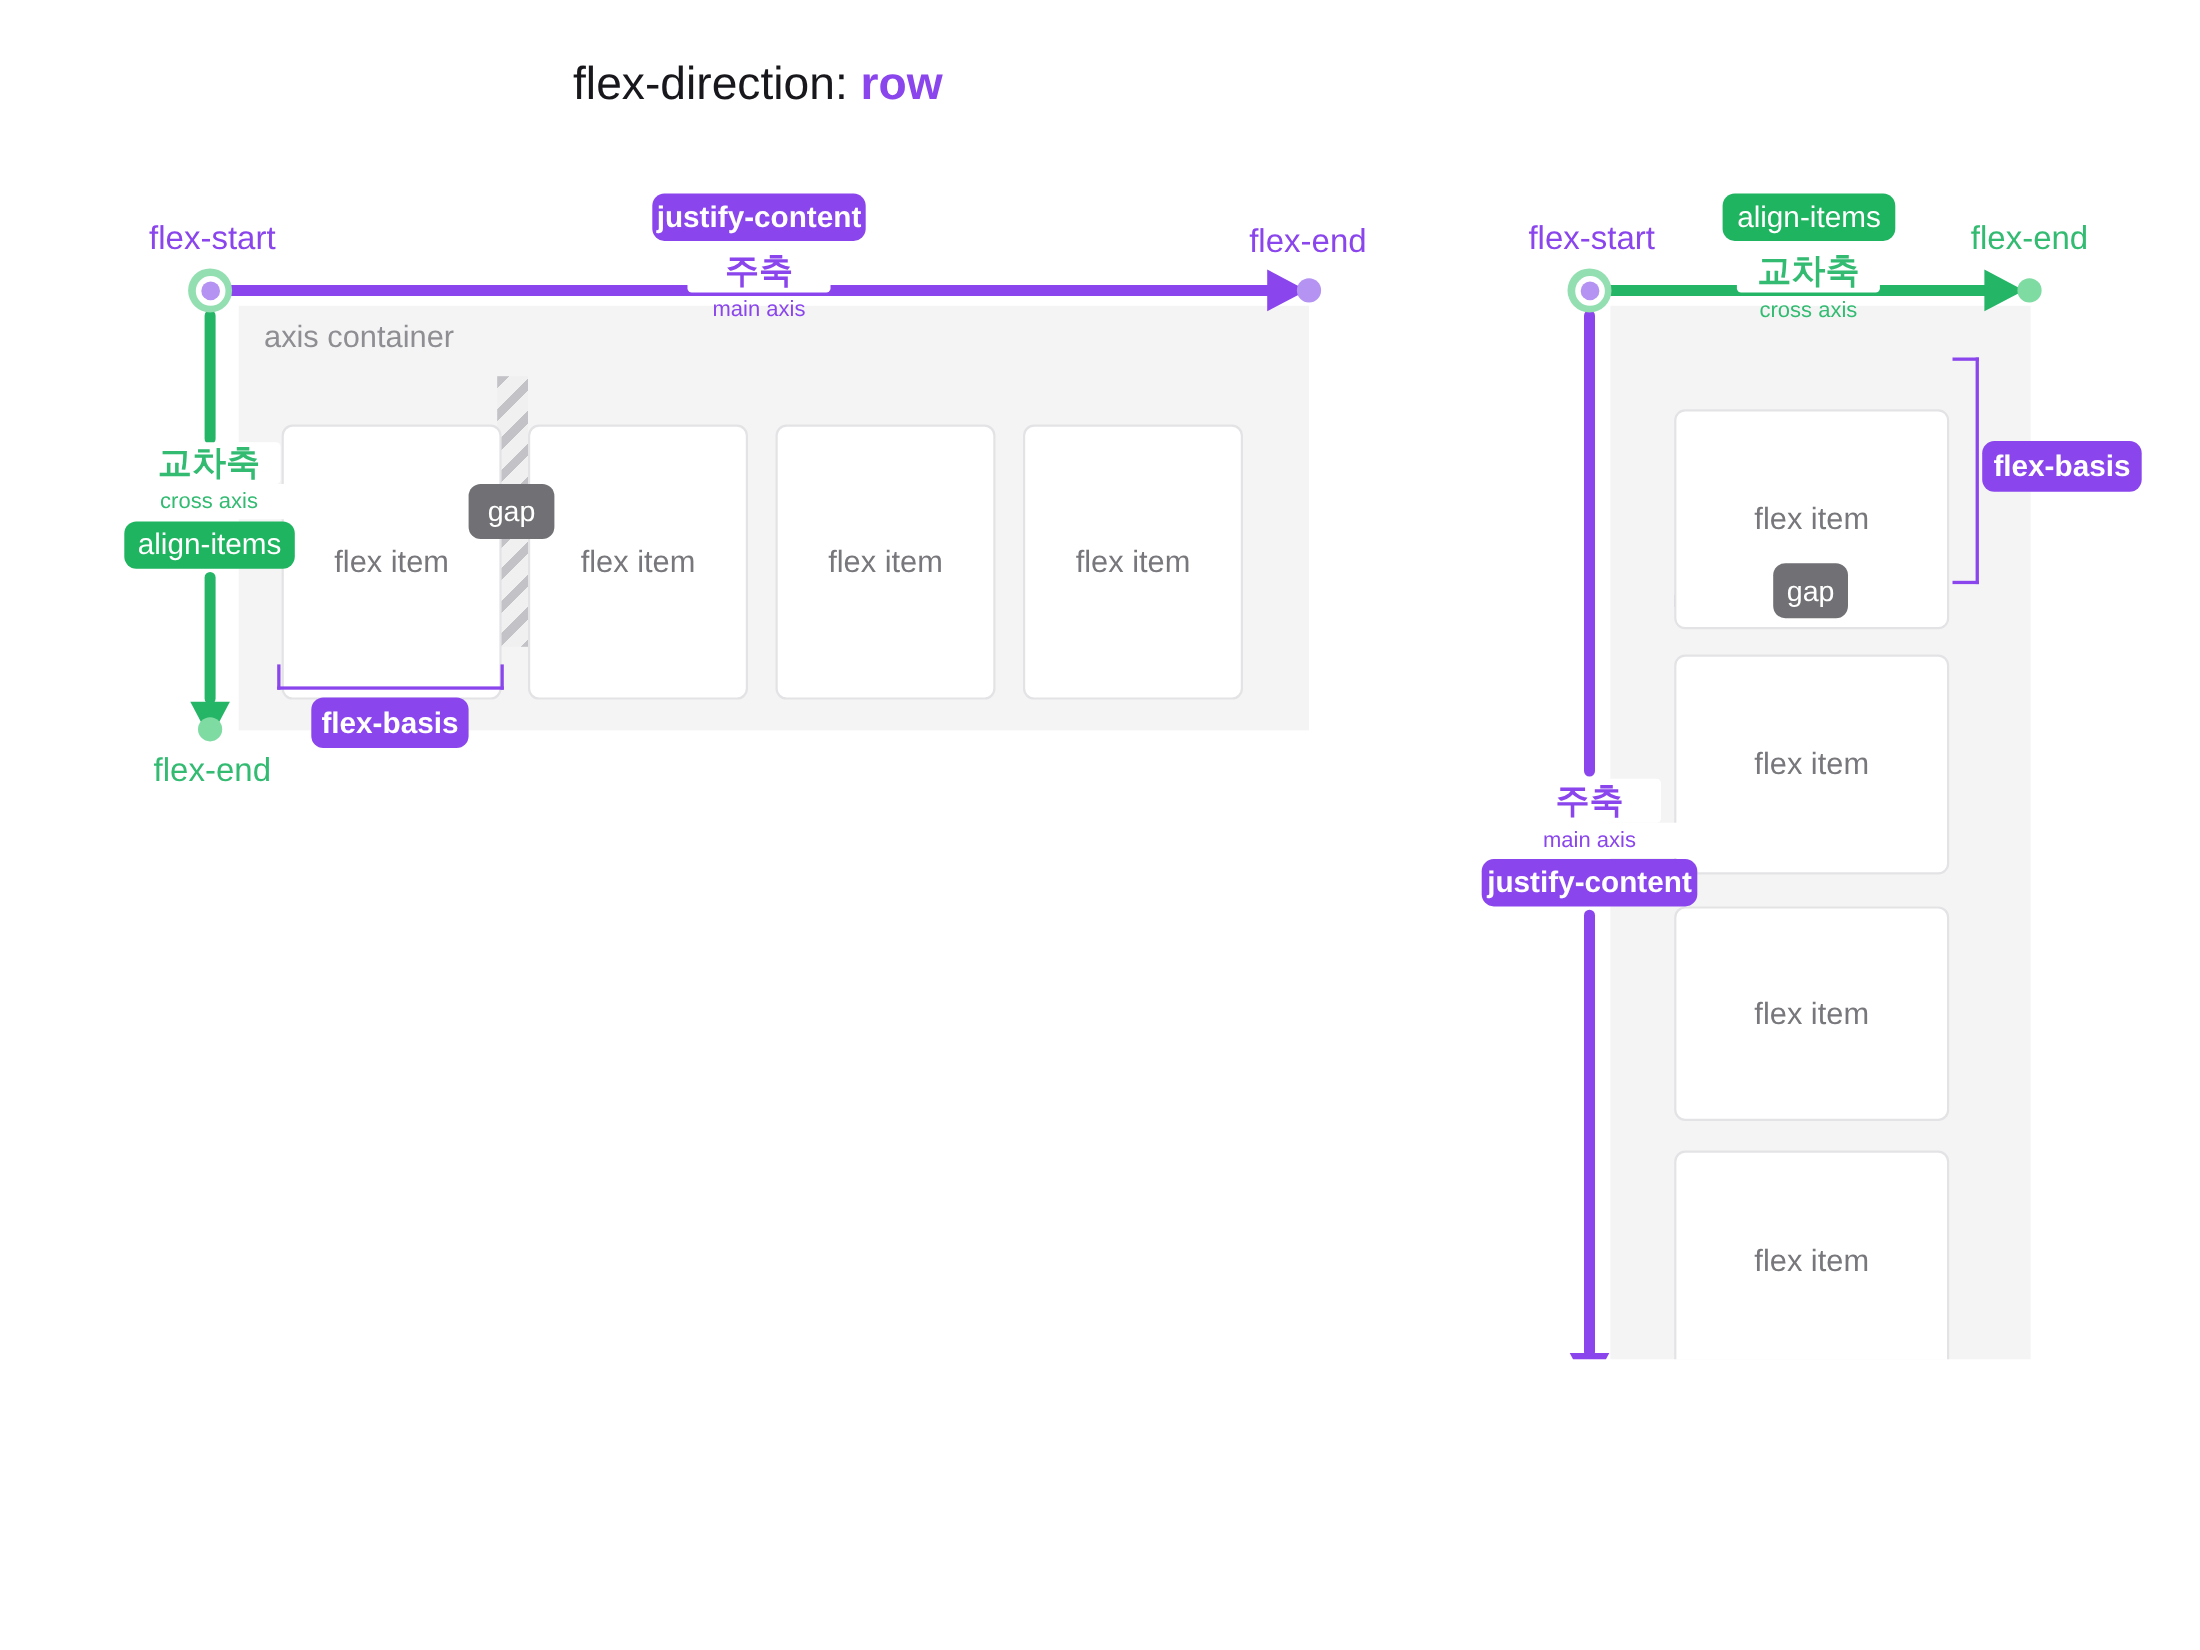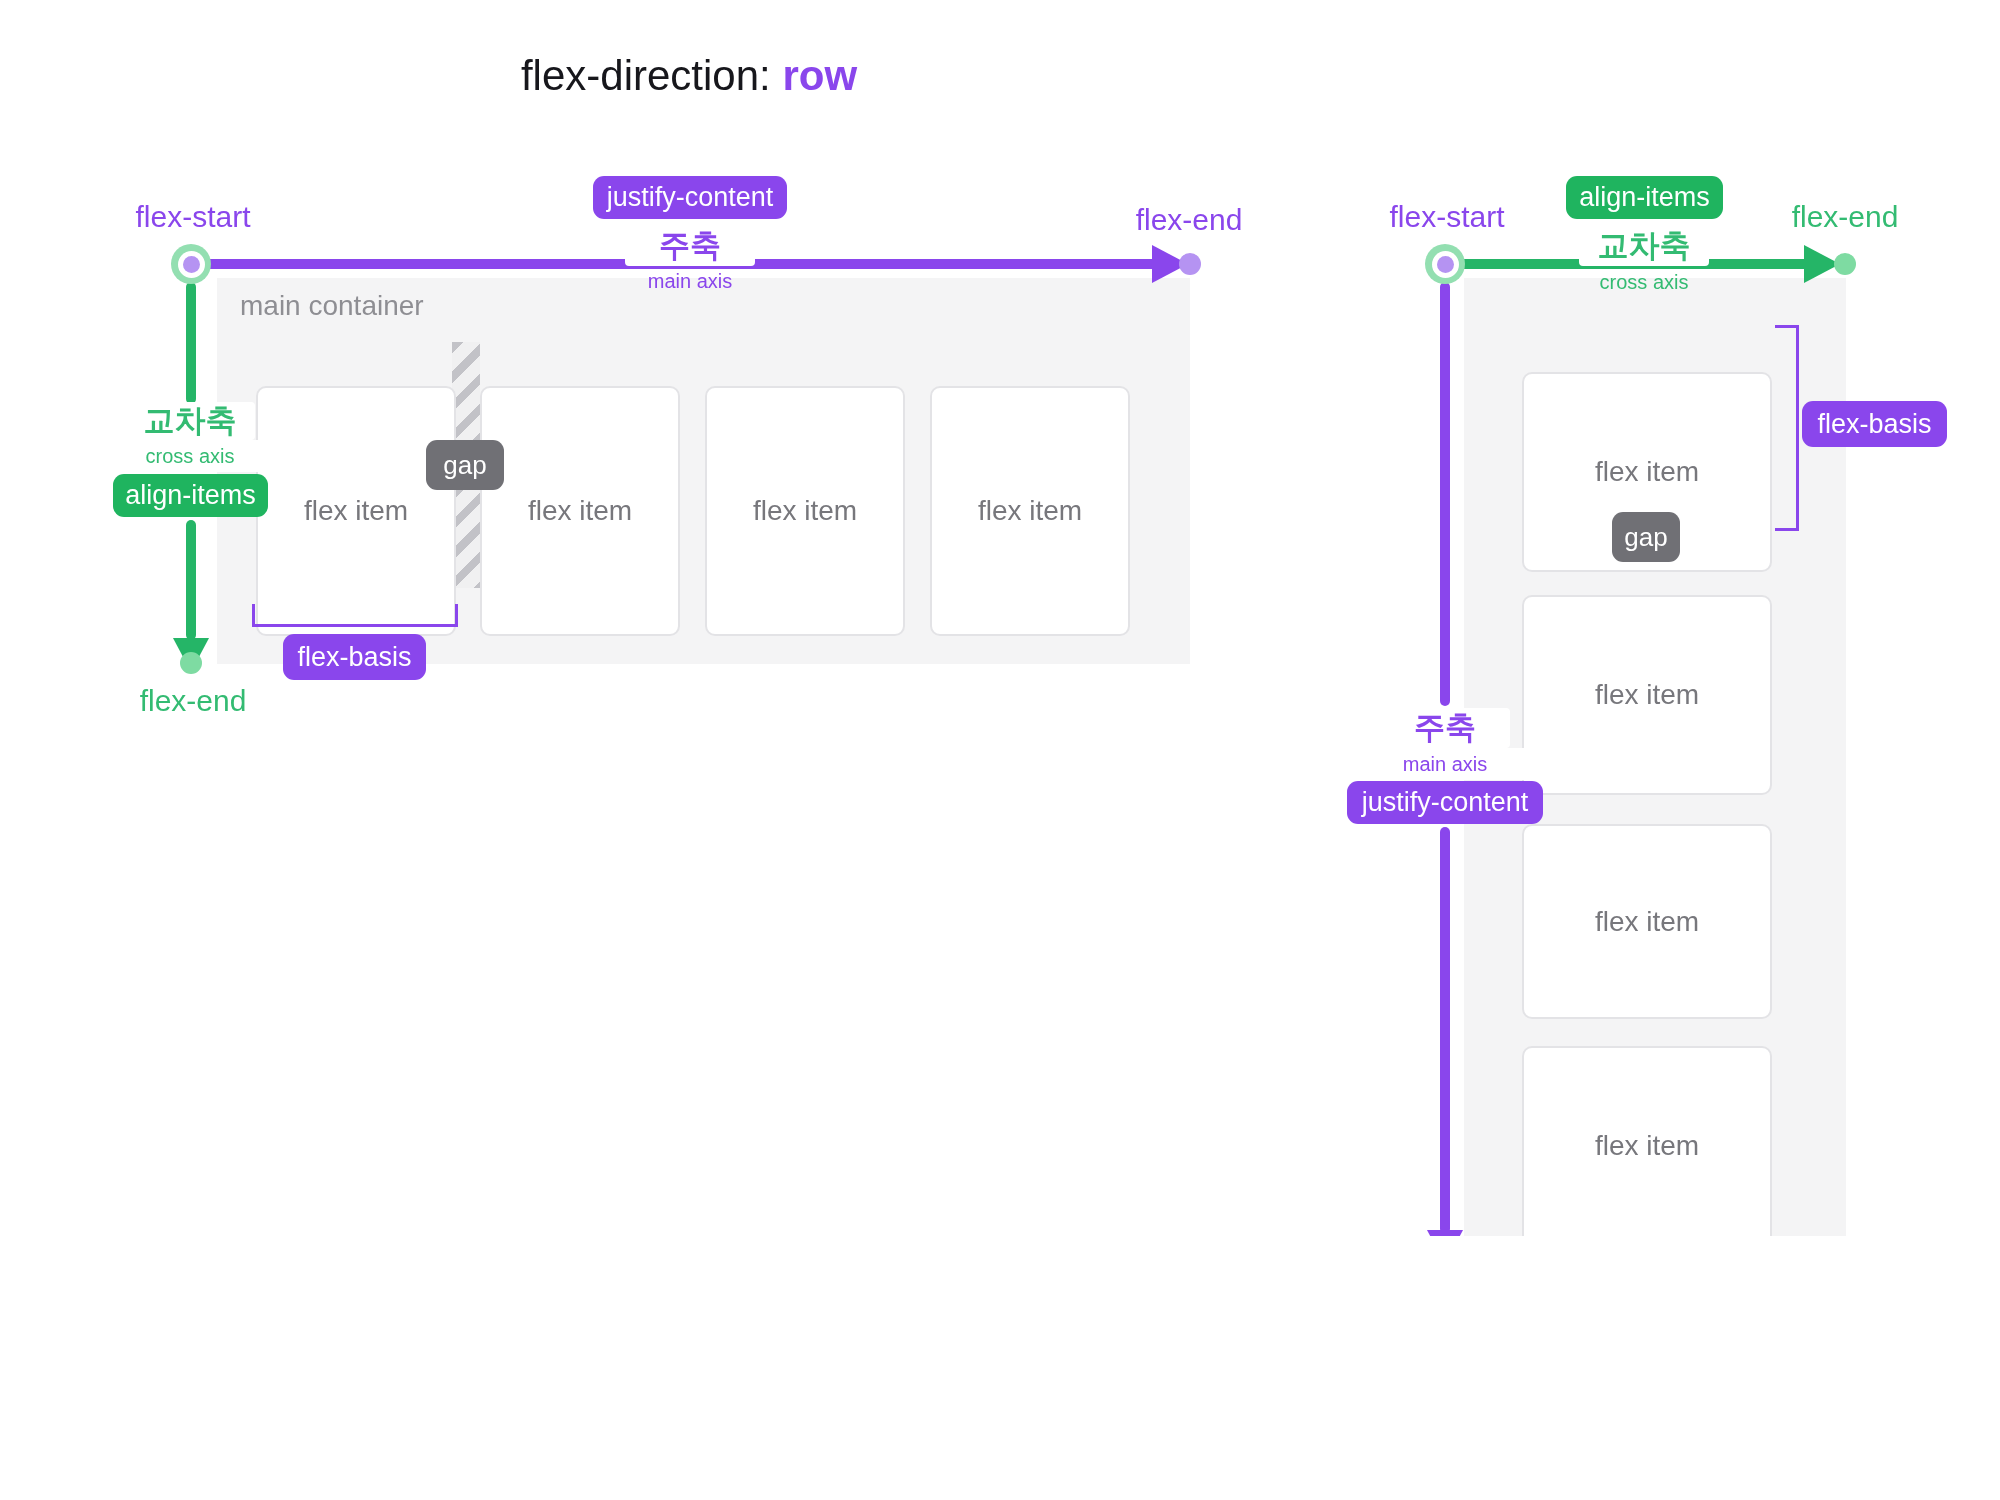--- a/index.html
+++ b/index.html
@@ -13,21 +13,21 @@
   .title{font-size:42px;color:#17171c;text-align:center;font-weight:500;}
   .title .val{color:#8a46ec;font-weight:700;}
   
   .lbl{font-size:30px;text-align:center;}
   .purple-t{color:#8a46ec;}
   .green-t{color:#33bb72;}
   .axis-ko{font-weight:700;font-size:31px;background:#ffffff;border-radius:4px;}
   .axis-en{font-size:20px;}
   
   .badge{color:#ffffff;font-size:27px;border-radius:11px;font-weight:500;}
-  .bg-purple{background:#8a46ec;}
+  .bg-purple{background:#8a46ec;font-weight:bold;}
   .bg-green{background:#1fb45f;}
   .bg-gray{background:#707075;}
   
   .shaft-h{height:10px;border-radius:5px;}
   .shaft-v{width:10px;border-radius:5px;}
   .purple-bg{background:#8a46ec;}
   .greenline-bg{background:#25b567;}
   .arr-right{width:0;height:0;border-top:19px solid transparent;border-bottom:19px solid transparent;}
   .arr-right.purple-a{border-left:36px solid #8a46ec;}
   .arr-right.green-a{border-left:36px solid #25b567;}
@@ -53,21 +53,21 @@
   .z1{z-index:1}.z2{z-index:2}.z3{z-index:3}.z4{z-index:4}.z5{z-index:5}.z6{z-index:6}.z7{z-index:7}
 </style>
 </head>
 <body>
 
 <div id="canvas">
 
   <div class="abs title" style="left:339px;top:52px;width:700px;"><span>flex-direction: </span><span class="val">row</span></div>
 
   <div class="abs container-box z1" style="left:217px;top:278px;width:973px;height:386px;"></div>
-  <div class="abs container-label z3" style="left:240px;top:290px;">main container</div>
+  <div class="abs container-label z3" style="left:240px;top:290px;">axis container</div>
 
   <div class="abs item center z3" style="left:256px;top:342px;width:196px;height:246px;">
       <span>flex item</span>
     </div>
   <div class="abs item center z3" style="left:480px;top:342px;width:196px;height:246px;">
       <span>flex item</span>
     </div>
   <div class="abs item center z3" style="left:705px;top:342px;width:196px;height:246px;">
       <span>flex item</span>
     </div>

